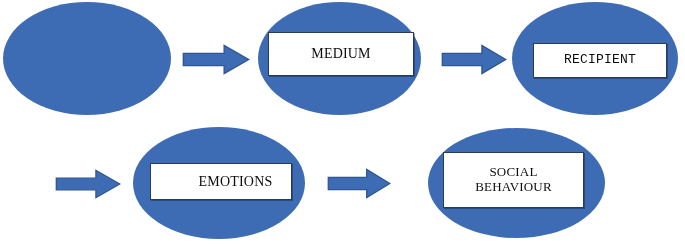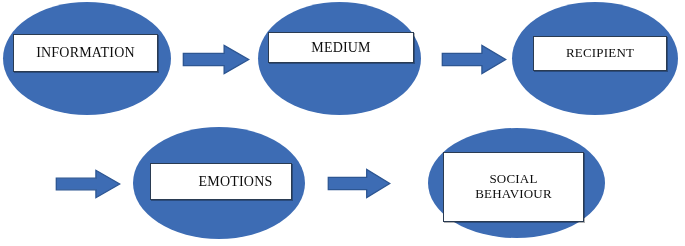--- a/index.html
+++ b/index.html
@@ -49,29 +49,28 @@
     display: block;
     width: 100%;
     height: 100%;
   }
 </style>
 </head>
 <body>
 
 <div id="diagram-canvas" style="background: rgb(255, 255, 255);">
     <div class="node" style="left: 3px; top: 2px; width: 168px; height: 113px; background: rgb(61, 108, 180);"></div>
-    <div class="node-label" style="left: 13px; top: 34px; width: 145px; height: 38px; font-size: 14px; background: rgb(255, 255, 255); border-color: rgb(42, 59, 82);">INFORMATION</div>
     <div class="node" style="left: 258px; top: 2px; width: 163px; height: 113px; background: rgb(61, 108, 180);"></div>
-    <div class="node-label" style="left: 268px; top: 32px; width: 146px; height: 31px; font-size: 14px; background: rgb(255, 255, 255); border-color: rgb(42, 59, 82);">MEDIUM</div>
+    <div class="node-label" style="left: 268px; top: 32px; width: 146px; height: 44px; font-size: 14px; background: rgb(255, 255, 255); border-color: rgb(42, 59, 82);">MEDIUM</div>
     <div class="node" style="left: 512px; top: 2px; width: 166px; height: 113px; background: rgb(61, 108, 180);"></div>
-    <div class="node-label" style="left: 533px; top: 36px; width: 134px; height: 35px; font-size: 13px; background: rgb(255, 255, 255); border-color: rgb(42, 59, 82);">RECIPIENT</div>
+    <div class="node-label" style="left: 533px; top: 43px; width: 134px; height: 35px; font-size: 13px; background: rgb(255, 255, 255); border-color: rgb(42, 59, 82); font-family: Liberation Mono, monospace;">RECIPIENT</div>
     <div class="node" style="left: 133px; top: 127px; width: 172px; height: 112px; background: rgb(61, 108, 180);"></div>
     <div class="node-label" style="left: 150px; top: 163px; width: 142px; height: 37px; font-size: 14px; background: rgb(255, 255, 255); border-color: rgb(42, 59, 82); padding-left: 29px;">EMOTIONS</div>
     <div class="node" style="left: 428px; top: 128px; width: 177px; height: 110px; background: rgb(61, 108, 180);"></div>
-    <div class="node-label" style="left: 443px; top: 152px; width: 141px; height: 70px; font-size: 13px; background: rgb(255, 255, 255); border-color: rgb(42, 59, 82);">SOCIAL
+    <div class="node-label" style="left: 443px; top: 152px; width: 141px; height: 56px; font-size: 13px; background: rgb(255, 255, 255); border-color: rgb(42, 59, 82);">SOCIAL
 BEHAVIOUR</div>
     <div class="arrow" style="left: 182px; top: 44px; width: 68px; height: 31px;">
       <svg viewBox="0 0 100 46" preserveAspectRatio="none">
         <path d="M2,14 L62,14 L62,2 L98,23 L62,44 L62,32 L2,32 Z" fill="#3d6cb4" stroke="#2d5692" stroke-width="2" stroke-linejoin="miter"></path>
       </svg>
     </div>
     <div class="arrow" style="left: 441px; top: 44px; width: 66px; height: 31px;">
       <svg viewBox="0 0 100 46" preserveAspectRatio="none">
         <path d="M2,14 L62,14 L62,2 L98,23 L62,44 L62,32 L2,32 Z" fill="#3d6cb4" stroke="#2d5692" stroke-width="2" stroke-linejoin="miter"></path>
       </svg>

